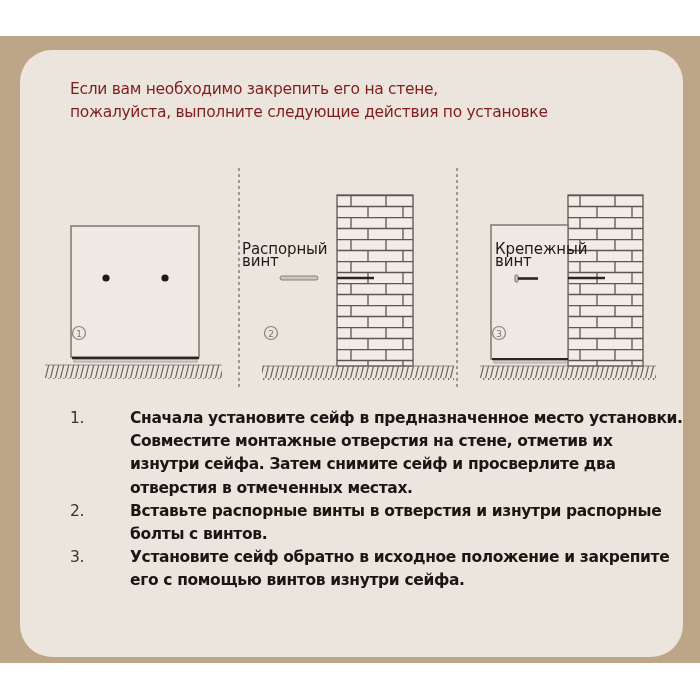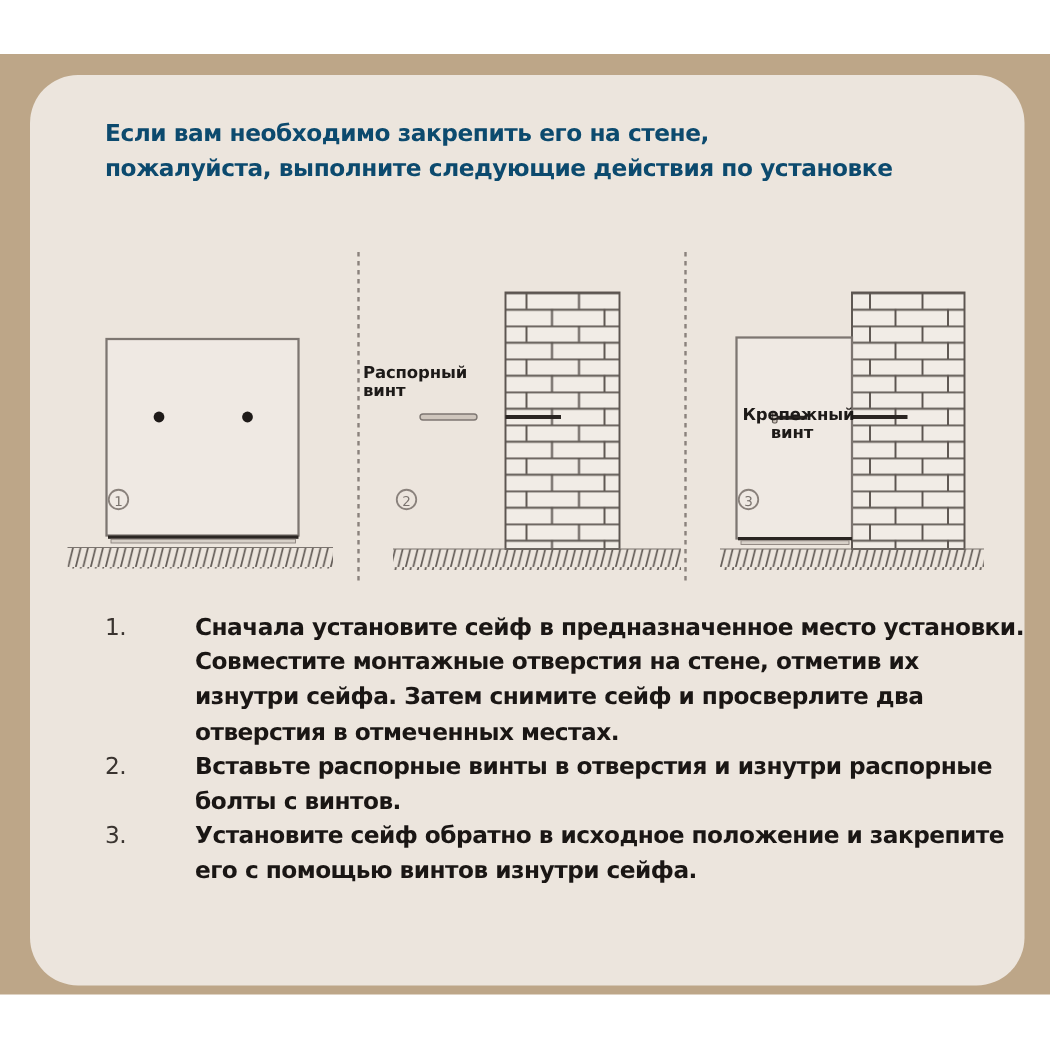--- a/index.html
+++ b/index.html
@@ -11,27 +11,27 @@
   .frame {
     position: absolute; left: 0; top: 36px; width: 700px; height: 627px;
     background: #bda688;
   }
   .card {
     position: absolute; left: 20px; top: 50px; width: 663px; height: 607px;
     background: #ece5dd; border-radius: 32px;
   }
   .headline {
     position: absolute; left: 70px; top: 78px; width: 600px;
-    font-size: 15.5px; font-weight: bold; color: #0c4a6e; line-height: 23px;
+    font-size: 15.5px; font-weight: normal; color: #7f1d1d; line-height: 23px;
     letter-spacing: -0.3px;
   }
   .headline div { white-space: nowrap; }
   .diagram { position: absolute; left: 0; top: 0; width: 700px; height: 700px; }
   .lbl {
-    position: absolute; font-size: 11px; font-weight: bold; color: #1d1a18;
+    position: absolute; font-size: 15px; font-weight: normal; color: #1d1a18;
     line-height: 12px; white-space: nowrap; letter-spacing: -0.1px;
   }
   .steps {
     position: absolute; left: 70px; top: 407px; width: 600px;
     font-size: 15.5px; color: #1a1614; line-height: 23.2px; letter-spacing: -0.35px;
   }
   .step { position: relative; padding-left: 16px; }
   .step .num {
     position: absolute; left: 0; top: 0; font-weight: normal; color: #3a3430;
   }
@@ -111,21 +111,21 @@
     <rect x="494" y="360.5" width="72" height="2.5" fill="#d7d0c8" stroke="#8a827c" stroke-width="0.6"></rect>
     <rect x="480" y="366" width="176" height="14" fill="url(#hatch)"></rect>
     <line x1="480" y1="366" x2="656" y2="366" stroke="#7b746f" stroke-width="0.8"></line>
   </g>
 </svg>
 
 <div class="lbl" style="left:242px; top:243px;">
   <div>Распорный</div>
   <div>винт</div>
 </div>
-<div class="lbl" style="left:495px; top:243px; text-align:center; width:66px;margin-top:28px;">
+<div class="lbl" style="left:495px; top:243px; width:66px;">
   <div>Крепежный</div>
   <div>винт</div>
 </div>
 
 <div class="steps">
   <div class="step">
     <span class="num">1.</span>
     <span class="txt">
       <span>Сначала установите сейф в предназначенное место установки.</span>
       <span>Совместите монтажные отверстия на стене, отметив их</span>

